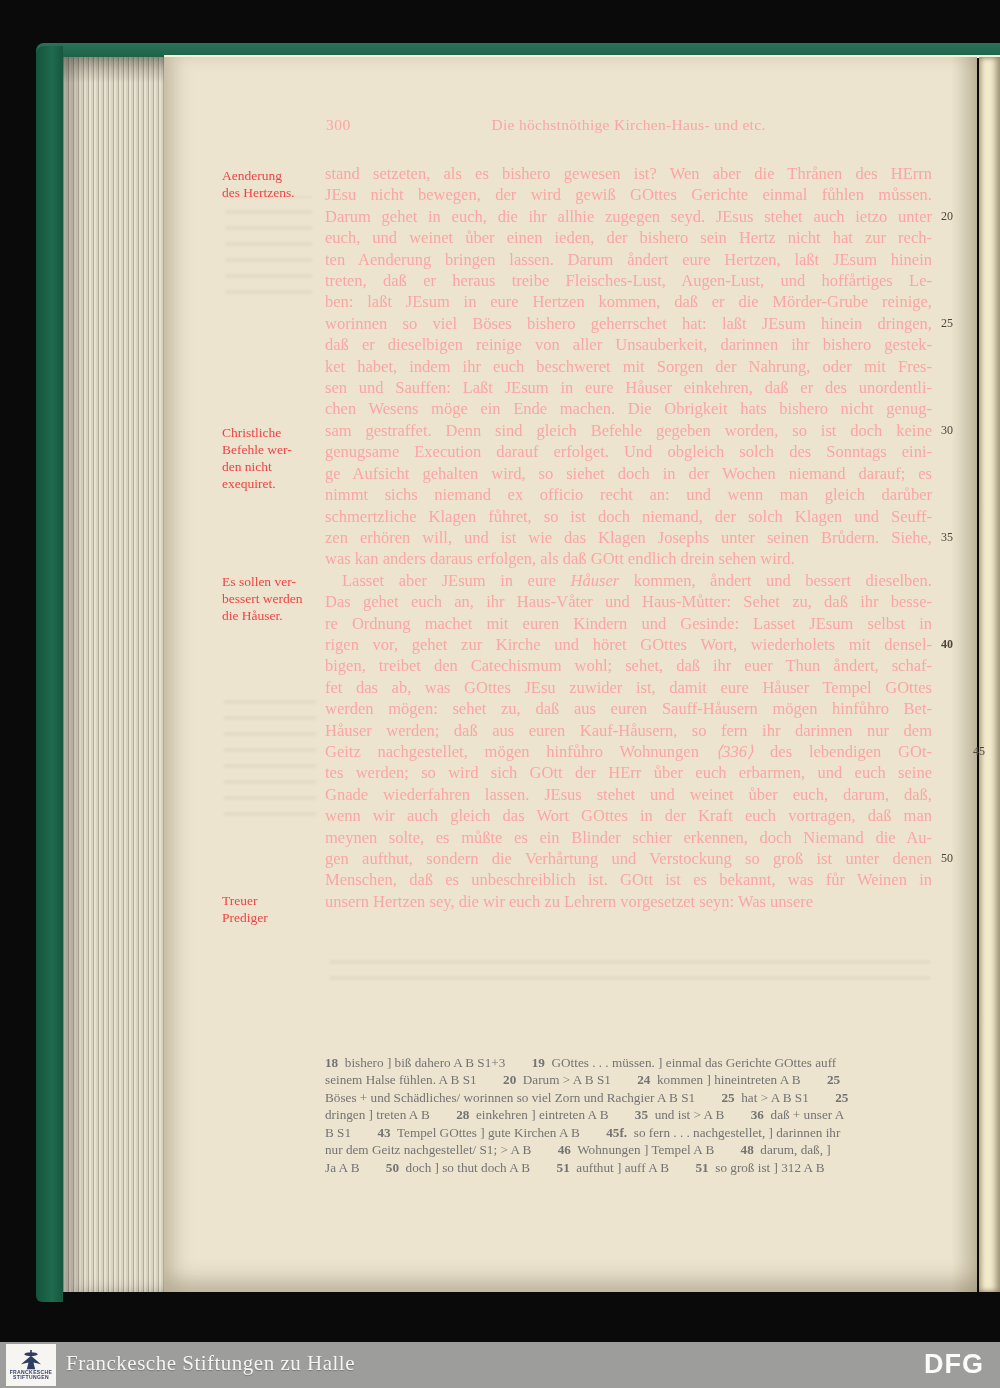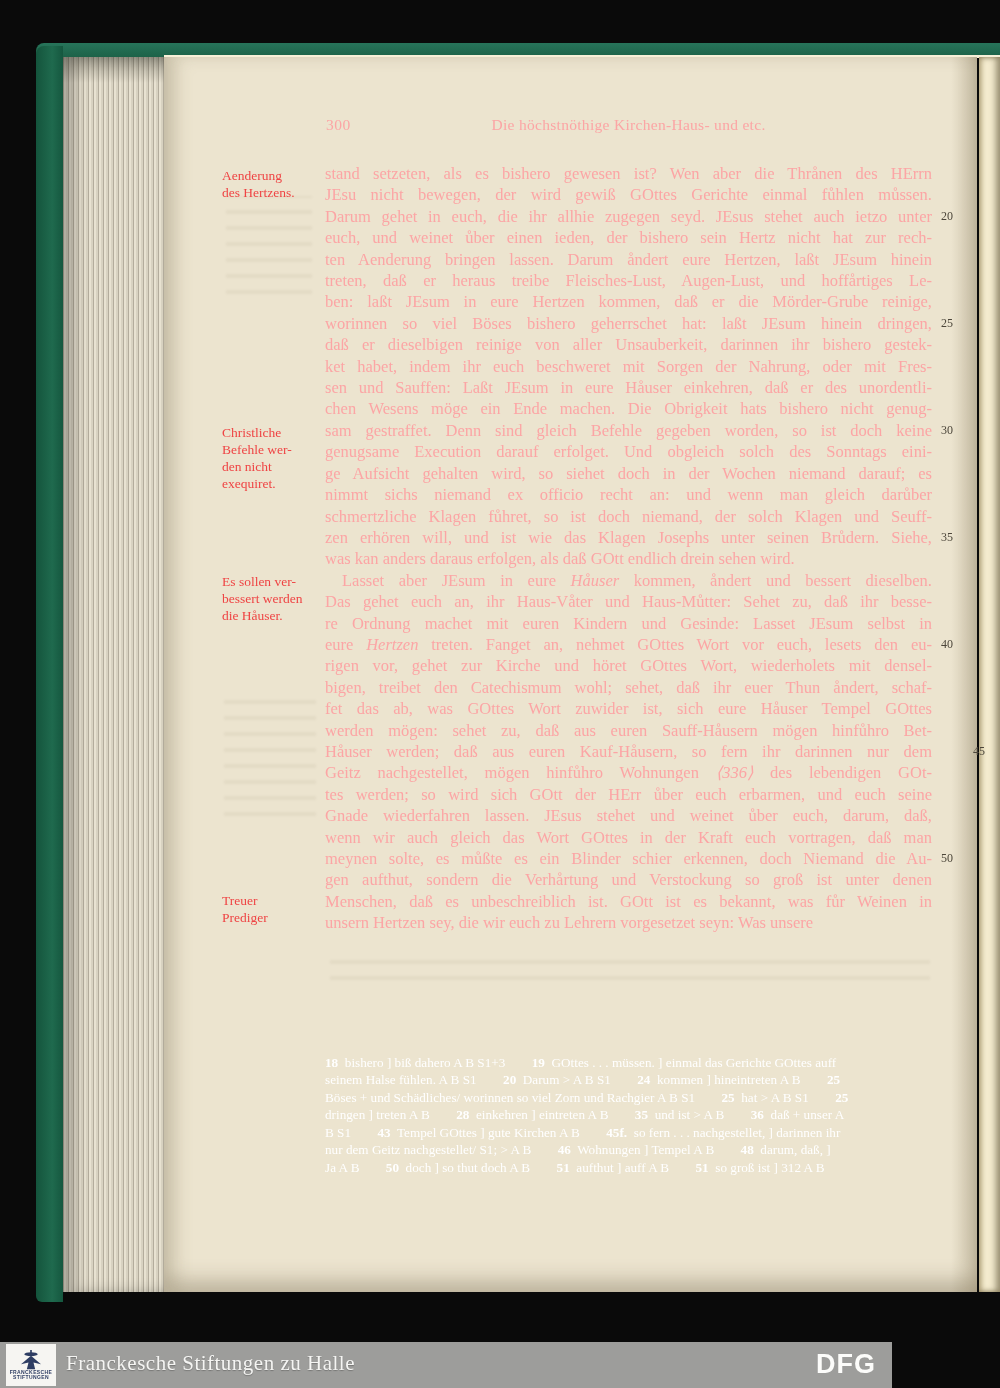--- a/index.html
+++ b/index.html
@@ -27,27 +27,27 @@
   .pgnum{position:absolute;left:326px;top:116px;font-size:15.5px;letter-spacing:.5px;}
   .runtitle{position:absolute;left:325px;top:116px;width:607px;text-align:center;font-size:15.5px;
             letter-spacing:.3px;}
   .margin-note{position:absolute;left:222px;width:100px;font-size:13.5px;line-height:17px;color:#ef4444;}
   .body-text{position:absolute;left:325px;top:163px;width:607px;font-size:16.5px;line-height:21.4px;}
   .bline{text-align:justify;text-align-last:justify;white-space:normal;}
   .bline.flush{text-align-last:left;}
   .bline.indent{text-indent:17px;}
   .lnum{position:absolute;left:941px;width:30px;font-size:12px;color:#4c463a;}
   .apparatus{position:absolute;left:325px;top:1001px;width:612px;font-size:13.2px;line-height:17.5px;
-             color:#ffffff;white-space:pre-wrap;}
+             color:#737373;white-space:pre-wrap;}
   .apparatus .aline b{font-weight:700;}
   
   .bleed{position:absolute;opacity:.55;filter:blur(1px);
          background:repeating-linear-gradient(0deg,transparent 0 12px,rgba(130,118,88,.14) 12px 16px);}
   
-  .footer-bar{position:absolute;left:0;top:1342px;width:892px;height:46px;background:#9d9d9b;
+  .footer-bar{position:absolute;left:0;top:1342px;width:1000px;height:46px;background:#9d9d9b;
               font-family:"Liberation Serif",serif;}
   .footer-title{position:absolute;left:66px;top:9px;font-size:21px;color:#f5f5f3;
                 text-shadow:0 1px 1px rgba(0,0,0,.25);letter-spacing:.5px;}
   .logo-box{position:absolute;left:6px;top:2px;width:50px;height:42px;background:#f6f5f2;
             display:flex;flex-direction:column;align-items:center;justify-content:center;}
   .logo-text{font-family:"Liberation Sans",sans-serif;font-size:5px;line-height:5.5px;color:#2e3d63;
              letter-spacing:.4px;text-align:center;font-weight:bold;}
   .dfg{position:absolute;right:16px;top:7px;font-family:"Liberation Sans",sans-serif;font-weight:800;
        font-size:27px;color:#fcfcfa;letter-spacing:1px;transform:scaleY(1.05);}
 </style>
@@ -95,43 +95,42 @@
       <div class="bline">sam gestraffet. Denn sind gleich Befehle gegeben worden, so ist doch keine</div>
       <div class="bline">genugsame Execution darauf erfolget. Und obgleich solch des Sonntags eini-</div>
       <div class="bline">ge Aufsicht gehalten wird, so siehet doch in der Wochen niemand darauf; es</div>
       <div class="bline">nimmt sichs niemand ex officio recht an: und wenn man gleich darůber</div>
       <div class="bline">schmertzliche Klagen fůhret, so ist doch niemand, der solch Klagen und Seuff-</div>
       <div class="bline">zen erhören will, und ist wie das Klagen Josephs unter seinen Brůdern. Siehe,</div>
       <div class="bline flush">was kan anders daraus erfolgen, als daß GOtt endlich drein sehen wird.</div>
       <div class="bline indent">Lasset aber JEsum in eure <i>Håuser</i> kommen, åndert und bessert dieselben.</div>
       <div class="bline">Das gehet euch an, ihr Haus-Våter und Haus-Můtter: Sehet zu, daß ihr besse-</div>
       <div class="bline">re Ordnung machet mit euren Kindern und Gesinde: Lasset JEsum selbst in</div>
-      <div class="bline">eure <i>Hertzen</i> treten. Fanget an, nehmet GOttes Wort vor euch, lesets den eu-</div>
       <div class="bline">rigen vor, gehet zur Kirche und höret GOttes Wort, wiederholets mit densel-</div>
       <div class="bline">bigen, treibet den Catechismum wohl; sehet, daß ihr euer Thun åndert, schaf-</div>
-      <div class="bline">fet das ab, was GOttes Wort zuwider ist, sich eure Håuser Tempel GOttes</div>
+      <div class="bline">fet das ab, was GOttes JEsu zuwider ist, damit eure Håuser Tempel GOttes</div>
       <div class="bline">werden mögen: sehet zu, daß aus euren Sauff-Håusern mögen hinfůhro Bet-</div>
       <div class="bline">Håuser werden; daß aus euren Kauf-Håusern, so fern ihr darinnen nur dem</div>
       <div class="bline">Geitz nachgestellet, mögen hinfůhro Wohnungen <i>⟨336⟩</i> des lebendigen GOt-</div>
       <div class="bline">tes werden; so wird sich GOtt der HErr ůber euch erbarmen, und euch seine</div>
       <div class="bline">Gnade wiederfahren lassen. JEsus stehet und weinet ůber euch, darum, daß,</div>
       <div class="bline">wenn wir auch gleich das Wort GOttes in der Kraft euch vortragen, daß man</div>
       <div class="bline">meynen solte, es můßte es ein Blinder schier erkennen, doch Niemand die Au-</div>
       <div class="bline">gen aufthut, sondern die Verhårtung und Verstockung so groß ist unter denen</div>
       <div class="bline">Menschen, daß es unbeschreiblich ist. GOtt ist es bekannt, was fůr Weinen in</div>
       <div class="bline flush">unsern Hertzen sey, die wir euch zu Lehrern vorgesetzet seyn: Was unsere</div>
     </div>
 
   <div>
 
   <div class="lnum" style="top: 209px;">20</div>
       <div class="lnum" style="top: 316px;">25</div>
       <div class="lnum" style="top: 423px;">30</div>
       <div class="lnum" style="top: 530px;">35</div>
-      <div class="lnum" style="top: 637px;">40</div>
+      <div class="lnum" style="top: 637px; font-weight: bold;">40</div>
       <div class="lnum" style="top: 744px; margin-left: 32px;">45</div>
       <div class="lnum" style="top: 851px;">50</div>
     </div>
 
   <div class="apparatus">
     
   <div class="aline"><b>18</b>  bishero ] biß dahero A B S1+3  <b>19</b>  GOttes . . . müssen. ] einmal das Gerichte GOttes auff</div><div class="aline">seinem Halse fühlen. A B S1  <b>20</b>  Darum &gt; A B S1  <b>24</b>  kommen ] hineintreten A B  <b>25</b></div><div class="aline">Böses + und Schädliches/ worinnen so viel Zorn und Rachgier A B S1  <b>25</b>  hat &gt; A B S1  <b>25</b></div><div class="aline">dringen ] treten A B  <b>28</b>  einkehren ] eintreten A B  <b>35</b>  und ist &gt; A B  <b>36</b>  daß + unser A</div><div class="aline">B S1  <b>43</b>  Tempel GOttes ] gute Kirchen A B  <b>45f.</b>  so fern . . . nachgestellet, ] darinnen ihr</div><div class="aline">nur dem Geitz nachgestellet/ S1; &gt; A B  <b>46</b>  Wohnungen ] Tempel A B  <b>48</b>  darum, daß, ]</div><div class="aline">Ja A B  <b>50</b>  doch ] so thut doch A B  <b>51</b>  aufthut ] auff A B  <b>51</b>  so groß ist ] 312 A B</div></div>
 
   <div class="footer-bar">
     <div class="logo-box">

